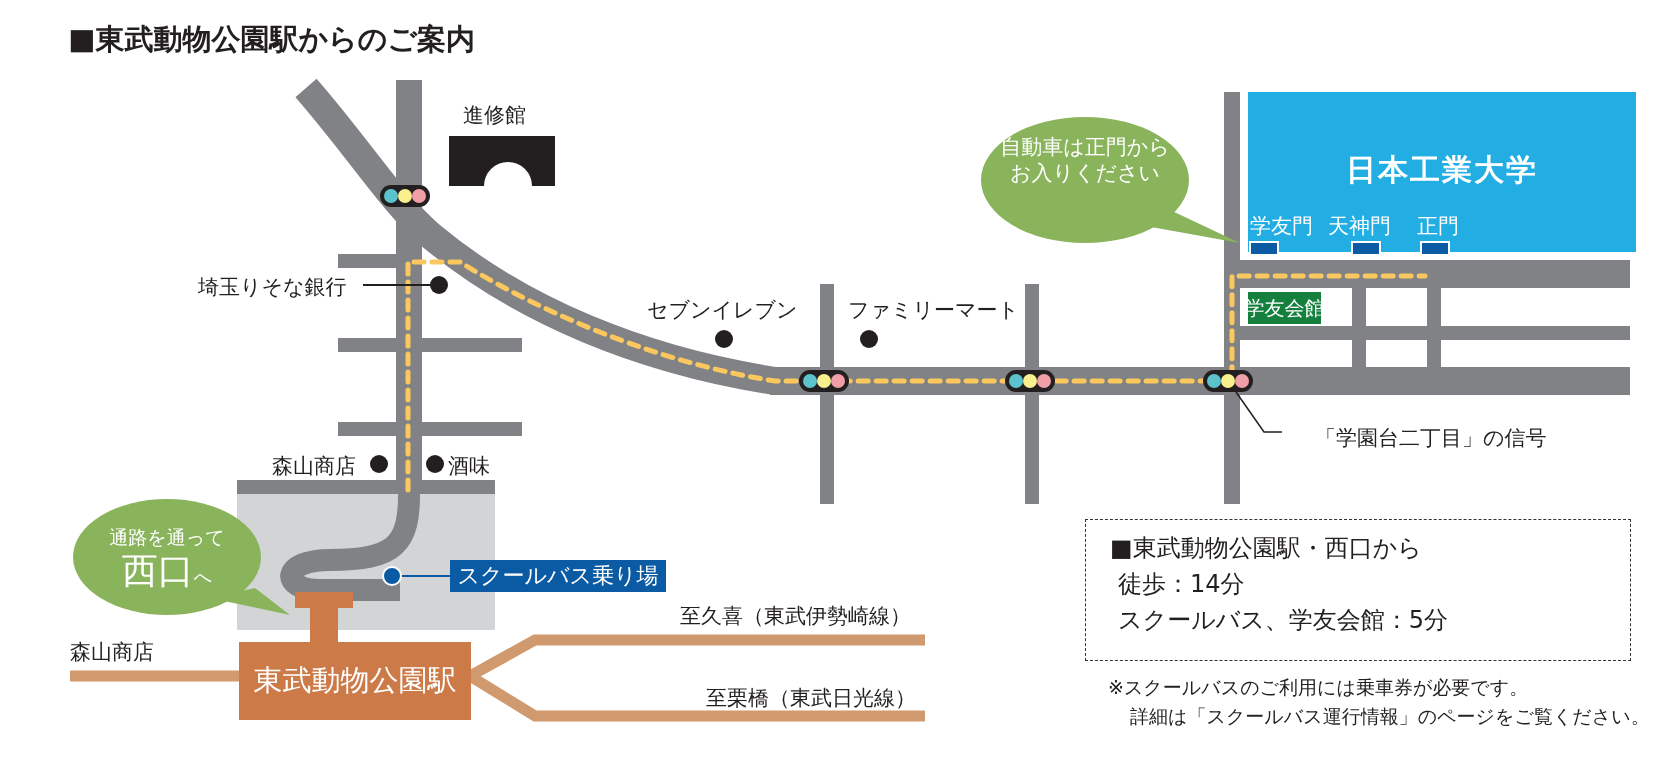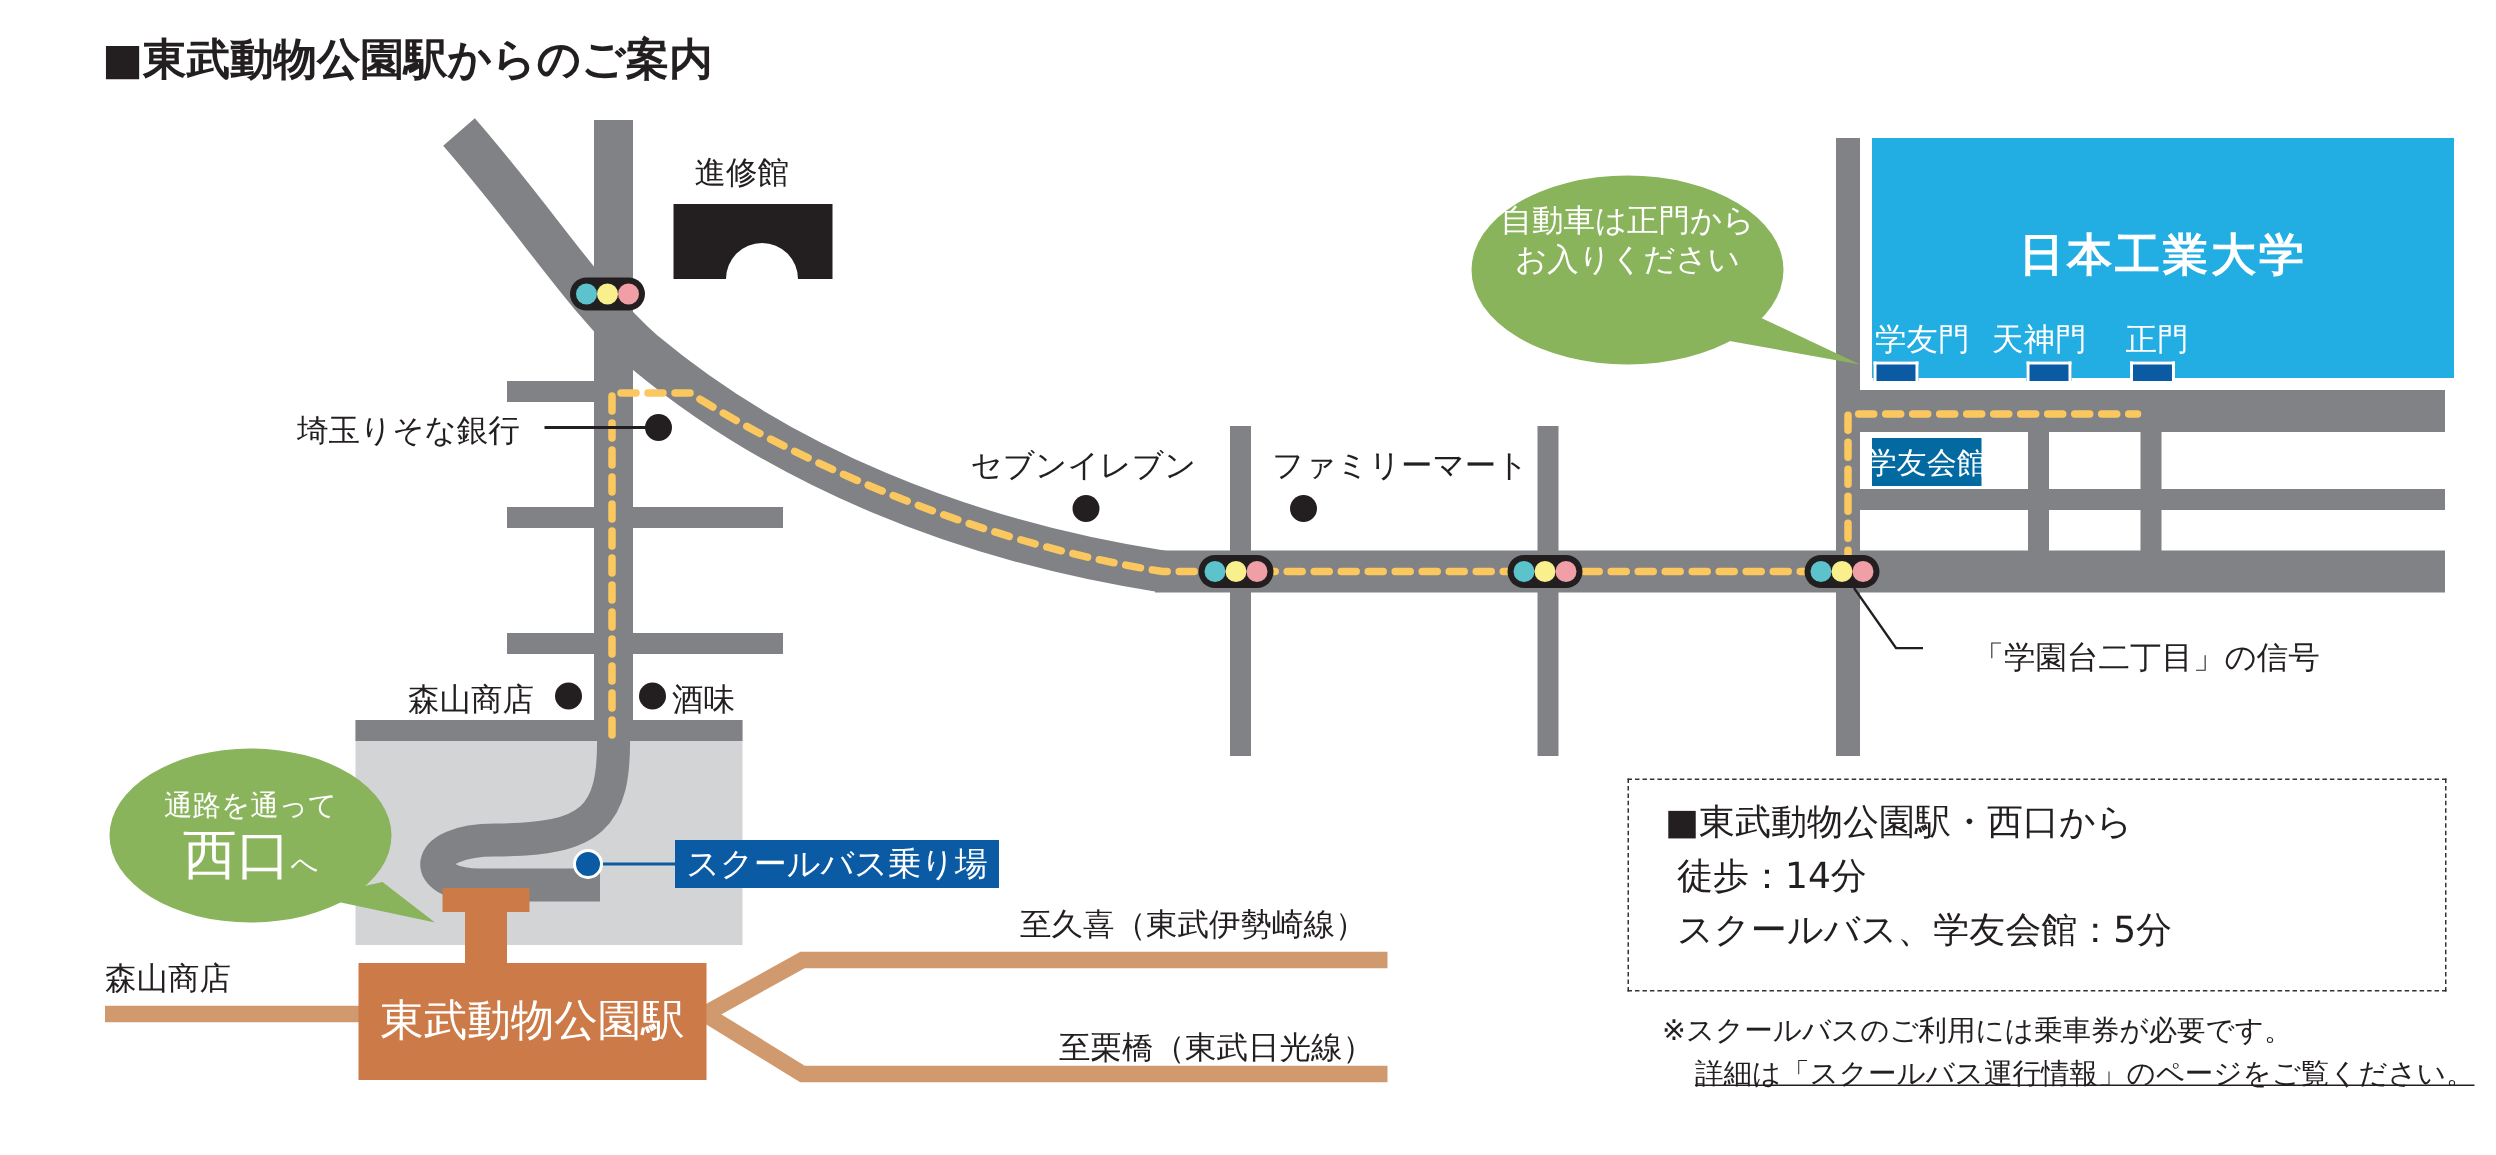--- a/index.html
+++ b/index.html
@@ -10,21 +10,21 @@
   .title { left:68px; top:20px; font-size:29px; font-weight:bold; letter-spacing:0; white-space:nowrap; }
   .lbl { font-size:21px; white-space:nowrap; color:#231f20; }
   .bubble-text { color:#ffffff; text-align:center; white-space:nowrap; line-height:1.15; }
   .station { left:239px; top:642px; width:232px; height:78px; background:#cc7a48; color:#fff;
              font-size:29px; display:flex; align-items:center; justify-content:center; white-space:nowrap; }
   .busstop { left:450px; top:560px; width:216px; height:32px; background:#0a5ba4; color:#fff;
              font-size:22px; display:flex; align-items:center; justify-content:center; white-space:nowrap; }
   .univ-box { left:1248px; top:92px; width:388px; height:160px; background:#22aee3; }
   .univ-name { left:1248px; top:150px; width:388px; text-align:center; color:#fff; font-size:30px; font-weight:bold; letter-spacing:2px; white-space:nowrap; }
   .gate-lbl { color:#fff; font-size:21px; white-space:nowrap; }
-  .hall { left:1248px; top:292px; width:73px; height:32px; background:#0369a1; color:#fff; font-size:20px;
+  .hall { left:1248px; top:292px; width:73px; height:32px; background:#15803d; color:#fff; font-size:20px;
           display:flex; align-items:center; justify-content:center; white-space:nowrap; }
   .info-box { left:1085px; top:519px; width:546px; height:142px; border:1.5px dashed #333; box-sizing:border-box;
               padding:10px 0 0 32px; }
   .info-line { font-size:24px; line-height:36px; white-space:nowrap; color:#231f20; }
   .note { font-size:19px; line-height:29px; white-space:nowrap; color:#231f20; }
 </style>
 </head>
 <body>
 
 <svg class="map" width="1664" height="770" viewBox="0 0 1664 770">
@@ -156,13 +156,13 @@
 <div class="abs hall">学友会館</div>
 
 <div class="abs lbl" style="left:1315px;top:424px;">「学園台二丁目」の信号</div>
 
 <div class="abs info-box">
   <div class="info-line" style="margin-left:-8px;">■東武動物公園駅・西口から</div>
   <div class="info-line">徒歩：14分</div>
   <div class="info-line">スクールバス、学友会館：5分</div>
 </div>
 <div class="abs note" style="left:1108px;top:673px;">※スクールバスのご利用には乗車券が必要です。</div>
-<div class="abs note" style="left:1130px;top:702px;text-decoration:underline;">詳細は「スクールバス運行情報」のページをご覧ください。</div>
+<div class="abs note" style="left:1130px;top:702px;">詳細は「スクールバス運行情報」のページをご覧ください。</div>
 
 </body></html>

